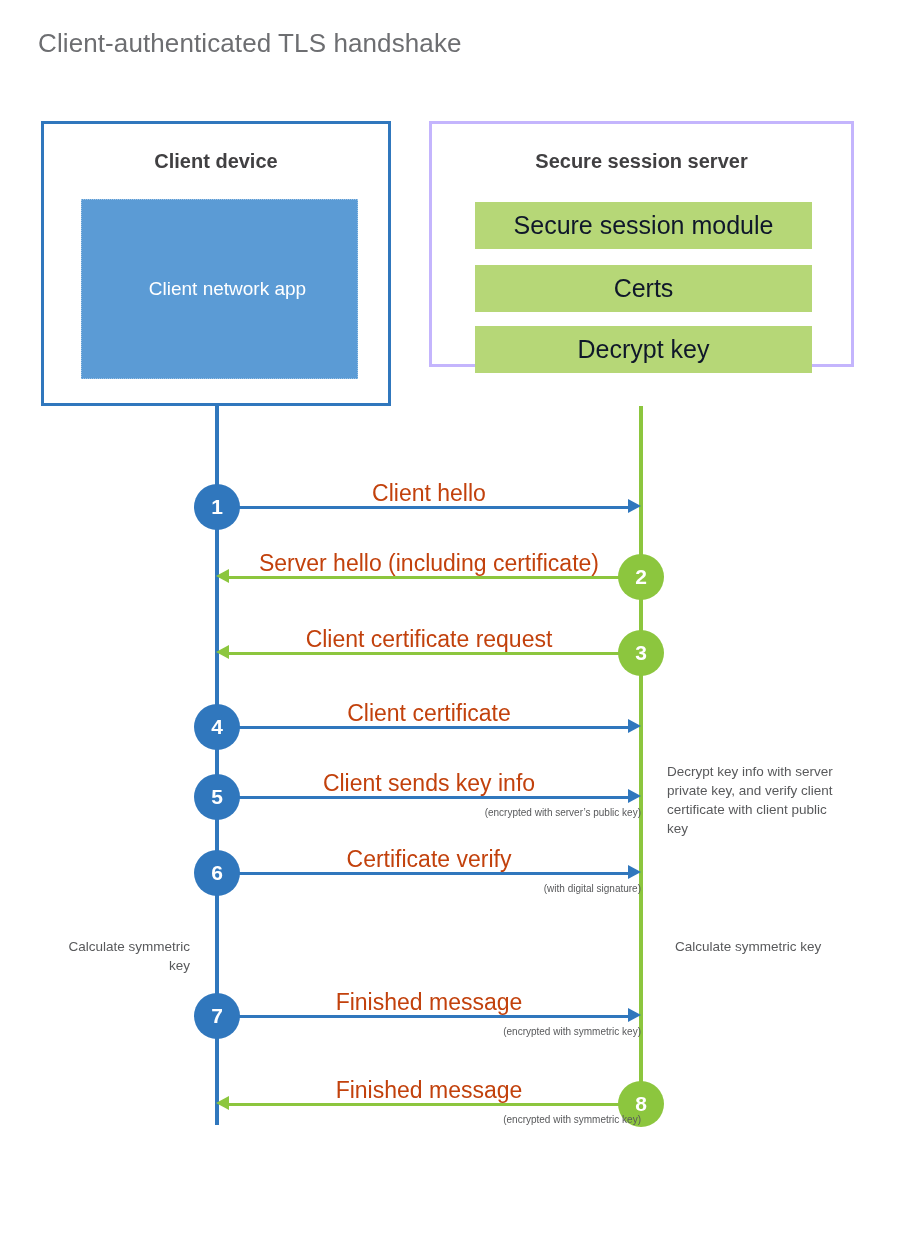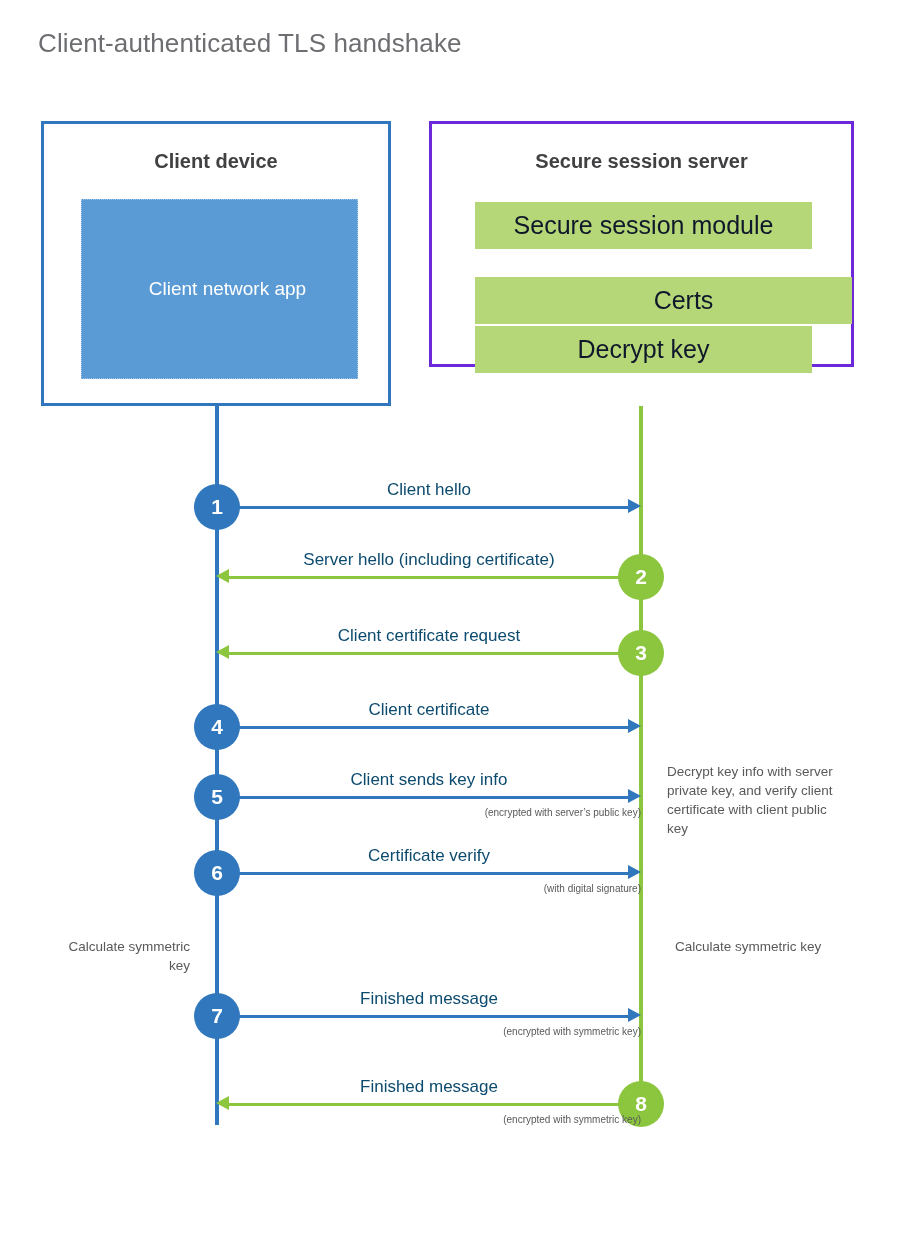--- a/index.html
+++ b/index.html
@@ -13,42 +13,42 @@
   
   .page-title{
     position:absolute;left:38px;top:28px;
     font-size:26px;font-weight:300;color:#6d6e71;
     letter-spacing:.1px;white-space:nowrap;
   }
 
   
   .actor-box{position:absolute;background:#fff;box-sizing:border-box;}
   .actor-box.client{left:41px;top:121px;width:350px;height:285px;border:3px solid #3077bd;}
-  .actor-box.server{left:429px;top:121px;width:425px;height:246px;border:3px solid #6d28d9;}
+  .actor-box.server{left:429px;top:121px;width:425px;height:246px;border:3px solid #c4b5fd;}
   .actor-title{
     position:absolute;left:0;right:0;top:26px;text-align:center;
     font-size:20px;font-weight:bold;color:#414042;
   }
 
   
   .client-app{
     position:absolute;left:37px;top:75px;width:277px;height:180px;
     background:#5b9bd5;border:1px dotted #9cc3e5;box-sizing:border-box;
     display:flex;align-items:center;justify-content:center;text-align:center;
     color:#ffffff;font-size:19px;font-weight:300;line-height:1.35;padding-left:16px;
   }
 
   
   .server-bar{
     position:absolute;left:43px;width:337px;height:47px;
     background:#b6d777;display:flex;align-items:center;justify-content:center;
     color:#0f172a;font-size:25px;font-weight:400;
   }
   .server-bar.b0{top:78px;}
-  .server-bar.b1{top:153px;padding-left:40px;}
+  .server-bar.b1{top:141px;}
   .server-bar.b2{top:202px;}
 
   
   .lifeline{position:absolute;width:4px;}
   .lifeline.client{left:215px;top:406px;height:719px;background:#3077bd;}
   .lifeline.server{left:639px;top:406px;height:699px;background:#8cc63e;}
   .msg-line{position:absolute;top:0;height:3px;}
   .msg-line.blue{background:#3077bd;}
   .msg-line.green{background:#8cc63e;}
   .arrow-head{position:absolute;width:0;height:0;top:-6px;}
@@ -58,21 +58,21 @@
   .step-badge{
     position:absolute;width:46px;height:46px;border-radius:50%;
     display:flex;align-items:center;justify-content:center;
     color:#ffffff;font-size:21px;font-weight:bold;
   }
   .step-badge.blue{background:#3077bd;}
   .step-badge.green{background:#8cc63e;}
 
   .msg-label{
     position:absolute;text-align:center;white-space:nowrap;
-    font-size:17px;font-weight:300;color:#0c4a6e;
+    font-size:23px;font-weight:300;color:#c2410c;
   }
   .msg-sub{
     position:absolute;text-align:right;white-space:nowrap;
     font-size:10px;font-weight:300;color:#58595b;
   }
 
   
   .note{
     position:absolute;font-size:13.5px;font-weight:300;color:#58595b;line-height:1.42;
   }

